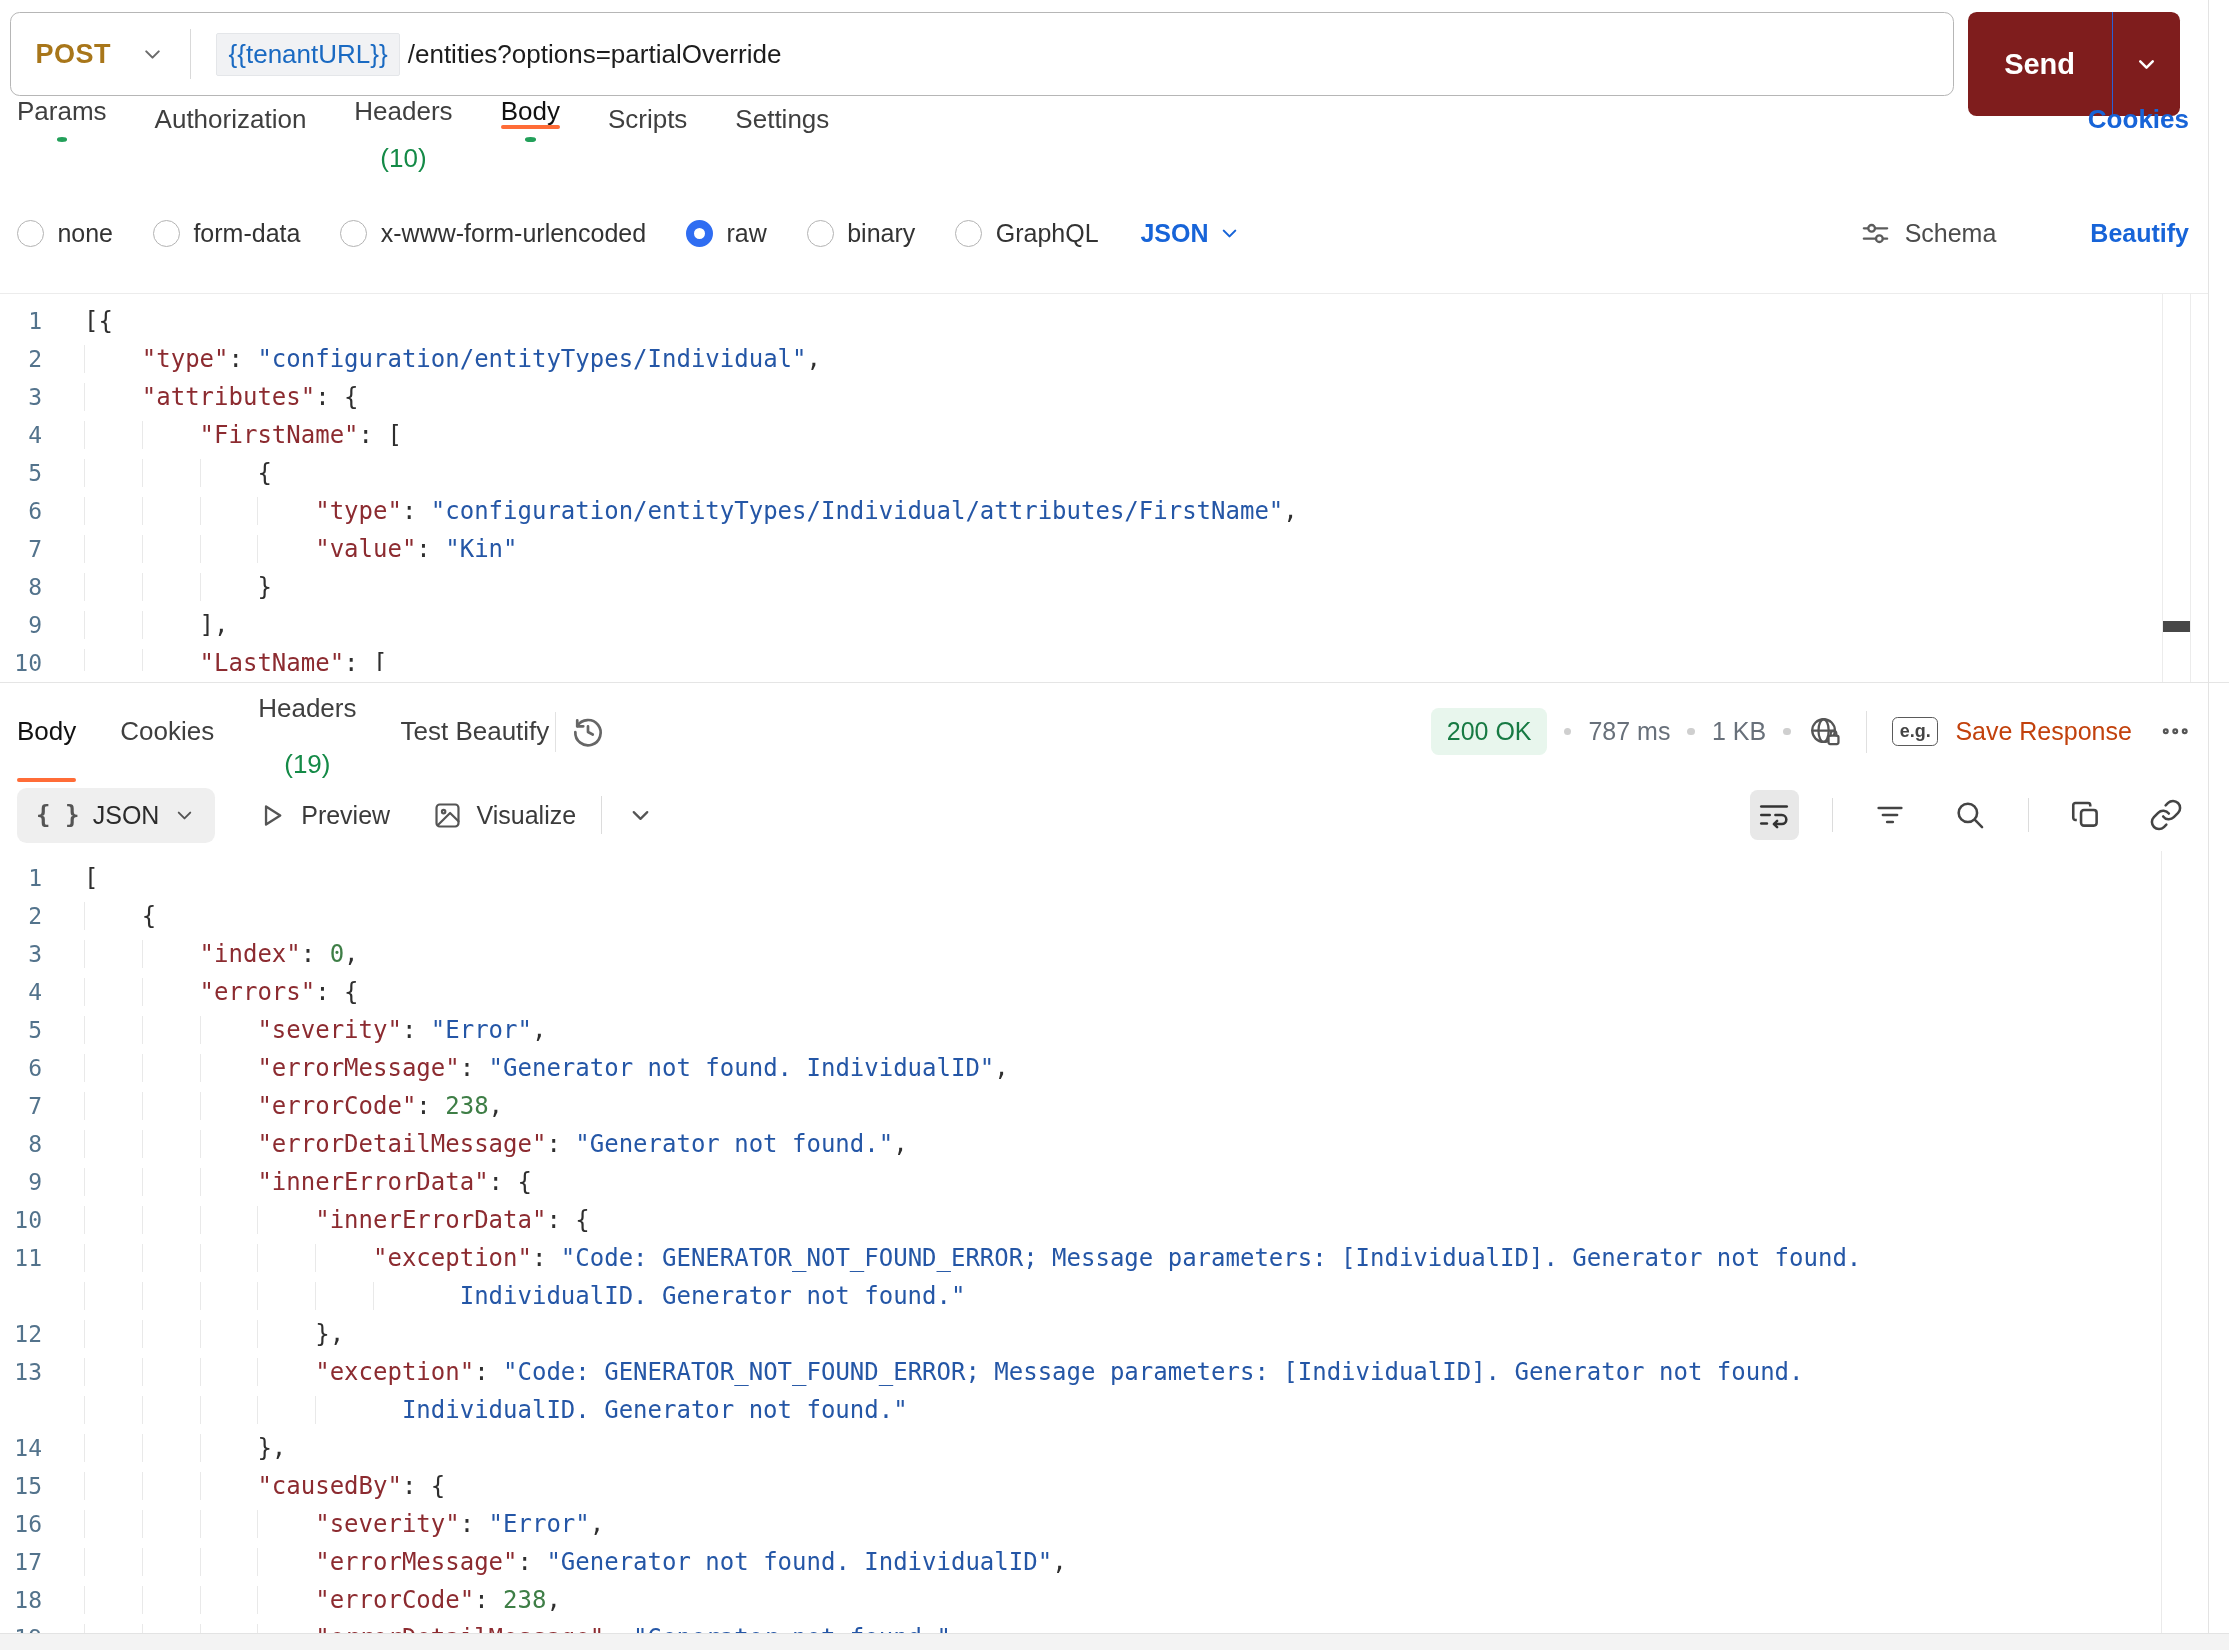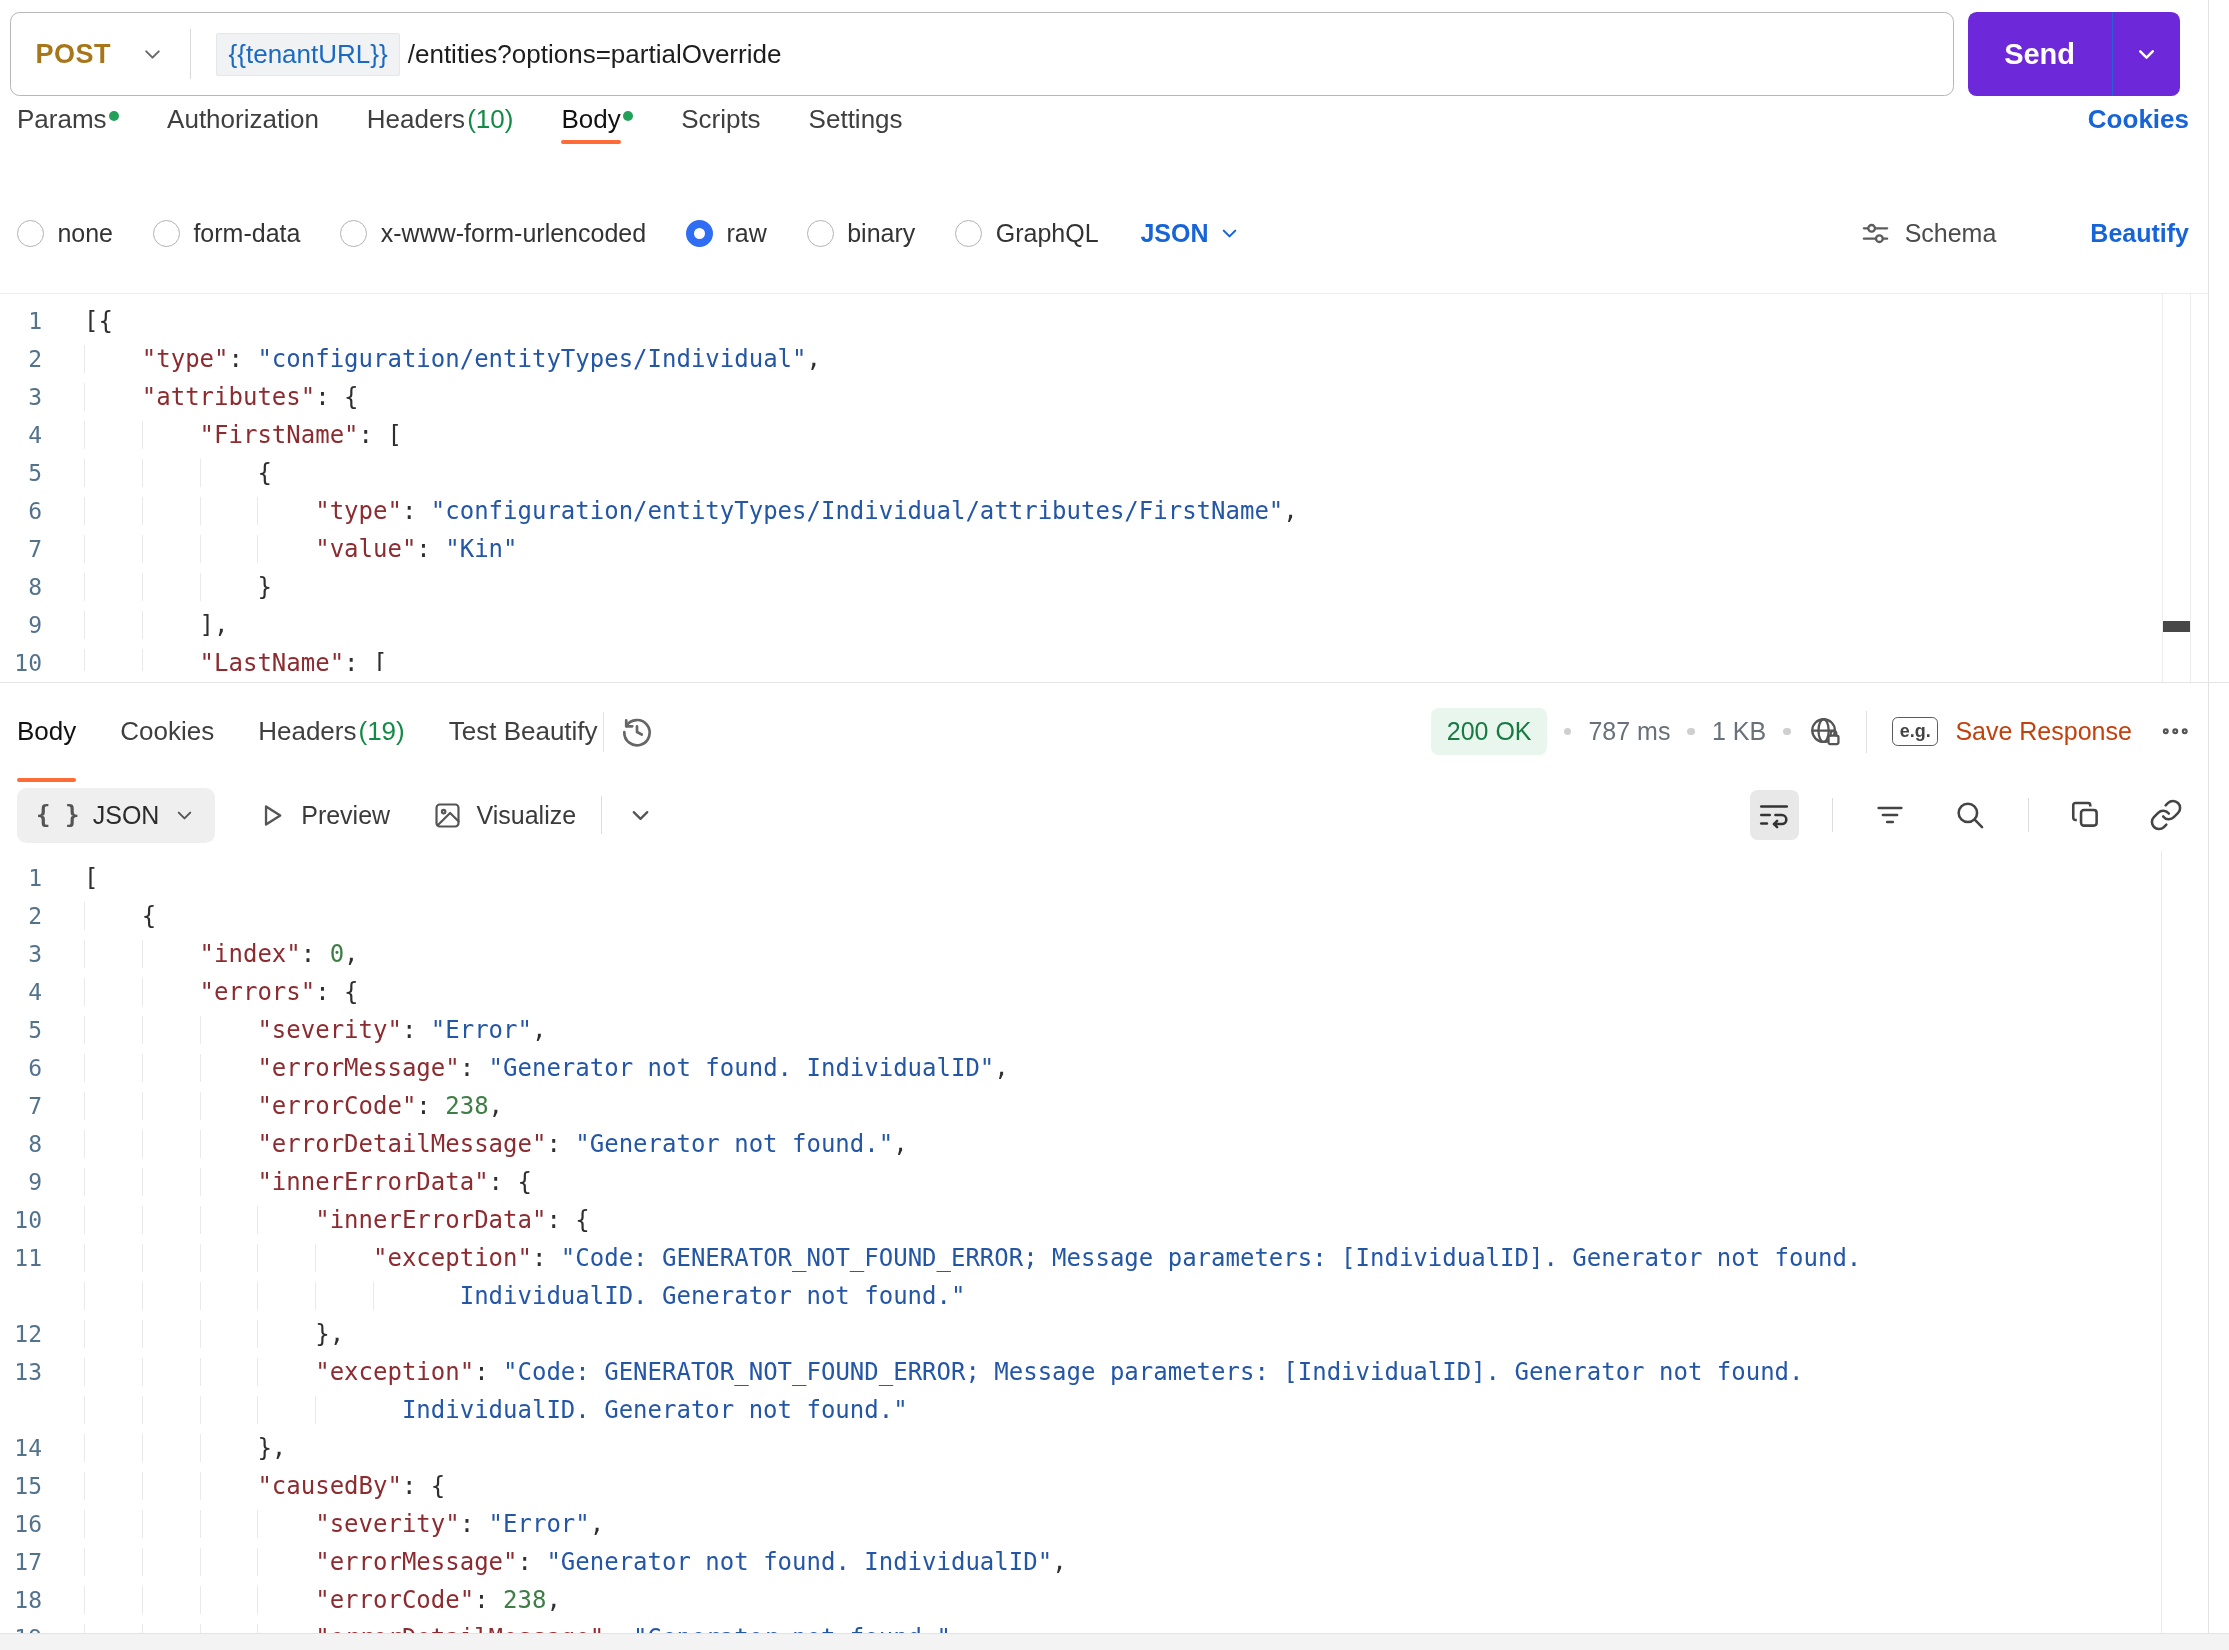--- a/index.html
+++ b/index.html
@@ -20,30 +20,30 @@
   .method-label { color:#a8761a; font-weight:700; font-size:27px; letter-spacing:0.5px; }
   .method svg { color:#6b6b6b; }
   .url-box .vr { height:50px; margin:0 25px; background:#d9d9d9; }
   .url-text { display:flex; align-items:center; gap:7.6px; font-size:26px; white-space:nowrap; overflow:hidden; }
   .var-chip {
     background:#f1f2f4; border:1px solid #e4e6e9; border-radius:2px;
     padding:4.8px 11.5px; color:#1a6ac2; font-size:26px;
   }
   .url-path { color:#1d1d1d; }
   .send-btn {
-    width:212px; height:84px; border-radius:8.6px; background:#6d28d9; color:#fff;
+    width:212px; height:104px; border-radius:8.6px; background:#7f1d1d; color:#fff;
     display:flex; align-items:stretch; cursor:pointer; border:none;
   }
   .send-label { flex:1; display:flex; align-items:center; justify-content:center; font-size:29px; font-weight:700; }
   .send-sep { width:1px; background:#2a5fd6; margin:0; }
   .send-caret { width:67px; display:flex; align-items:center; justify-content:center; }
 
   
   .req-tabs { position:absolute; left:17px; top:96px; right:40px; height:46px; display:flex; align-items:center; gap:48px; font-size:26px; color:#3f3f3f; }
-  .tab { display:flex; align-items:center; gap:2px; cursor:pointer; height:100%; }
+  .tab { display:flex; align-items:center; gap:16px; cursor:pointer; height:100%;flex-direction:column; }
   .tab .lbl { position:relative; display:flex; align-items:center; height:100%; }
   .tab.active { color:#111; }
   .tab.active .lbl::after { content:""; position:absolute; left:0; right:0; bottom:-1.9px; height:3.8px; background:#ff6c37; border-radius:1.9px; }
   .dot { width:10.5px; height:10.5px; border-radius:50%; background:#23a05a; margin-top:-5.7px; }
   .cnt { color:#148a47; }
   .spacer { flex:1; }
   .link-blue { color:#1764d8; font-weight:700; font-size:26px; cursor:pointer; }
 
   
   .type-row { position:absolute; left:17px; top:205px; right:40px; height:57px; display:flex; align-items:center; gap:40px; font-size:25px; color:#333;justify-content:space-between; }

